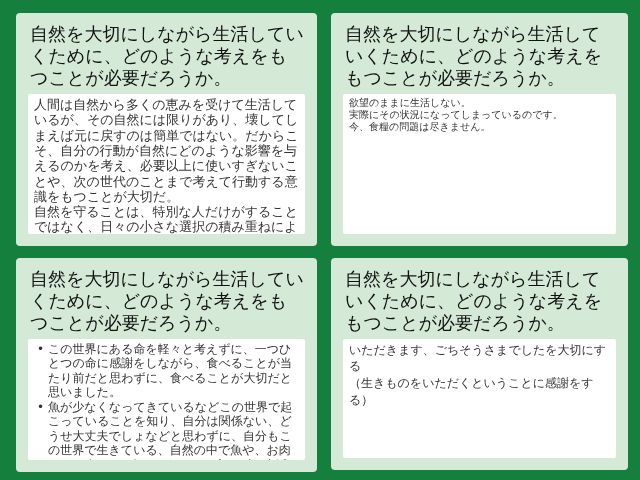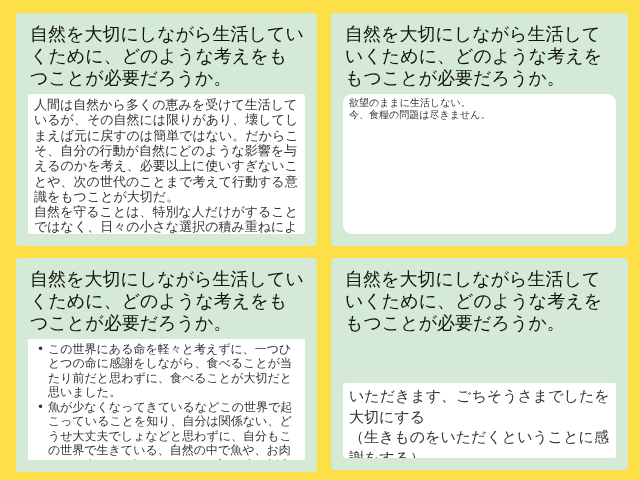--- a/index.html
+++ b/index.html
@@ -1,20 +1,20 @@
 <!DOCTYPE html>
 <html lang="ja"><head>
 <meta charset="utf-8">
 <style>
   html, body { margin: 0; padding: 0; background: #ffffff; }
   .page {
     position: relative;
     width: 640px;
     height: 480px;
-    background: #fde047;
+    background: #15803d;
     font-family: "DejaVu Sans", sans-serif;
     overflow: hidden;
   }
   .panel {
     position: absolute;
     background: #d4ead7;
     border-radius: 4px;
     padding: 10px 12px 12px 12px;
     box-sizing: border-box;
     display: flex;
@@ -34,23 +34,23 @@
   .panel-body {
     flex: 1;
     background: #ffffff;
     border-radius: 2px;
     color: #333333;
     padding: 3px 6px;
     box-sizing: border-box;
     overflow: hidden;
   }
   .body-tl { font-size: 13px; line-height: 1.18; }
-  .body-tr { font-size: 10px; line-height: 1.22; border-radius: 9px; }
+  .body-tr { font-size: 10px; line-height: 1.22; }
   .body-bl { font-size: 12px; line-height: 1.21; }
-  .body-br { font-size: 15px; line-height: 1.38; margin-top: 44px; }
+  .body-br { font-size: 12px; line-height: 1.38; }
   .body-line { margin: 0; }
   .bullets .body-line { position: relative; padding-left: 14px; }
   .bullets .marker { position: absolute; left: 3px; top: 0; }
 </style>
 </head>
 <body>
 
 <div class="page">
 
   <section class="panel panel-tl">
@@ -58,20 +58,21 @@
     <div class="panel-body body-tl">
         <div class="body-line">人間は自然から多くの恵みを受けて生活しているが、その自然には限りがあり、壊してしまえば元に戻すのは簡単ではない。だからこそ、自分の行動が自然にどのような影響を与えるのかを考え、必要以上に使いすぎないことや、次の世代のことまで考えて行動する意識をもつことが大切だ。</div>
         <div class="body-line">自然を守ることは、特別な人だけがすることではなく、日々の小さな選択の積み重ねによって実現されるものだと考える。</div>
       </div>
   </section>
 
   <section class="panel panel-tr">
     <h2 class="panel-title">自然を大切にしながら生活していくために、どのような考えをもつことが必要だろうか。</h2>
     <div class="panel-body body-tr">
         <div class="body-line">欲望のままに生活しない。</div>
+        <div class="body-line">実際にその状況になってしまっているのです。</div>
         <div class="body-line">今、食糧の問題は尽きません。</div>
       </div>
   </section>
 
   <section class="panel panel-bl">
     <h2 class="panel-title">自然を大切にしながら生活していくために、どのような考えをもつことが必要だろうか。</h2>
     <div class="panel-body body-bl bullets">
         <div class="body-line"><span class="marker">•</span><span>この世界にある命を軽々と考えずに、一つひとつの命に感謝をしながら、食べることが当たり前だと思わずに、食べることが大切だと思いました。</span></div>
         <div class="body-line"><span class="marker">•</span><span>魚が少なくなってきているなどこの世界で起こっていることを知り、自分は関係ない、どうせ大丈夫でしょなどと思わずに、自分もこの世界で生きている、自然の中で魚や、お肉などを食べる1人ということを忘れずに生活していくことが大切だと思いました。</span></div>
       </div>

